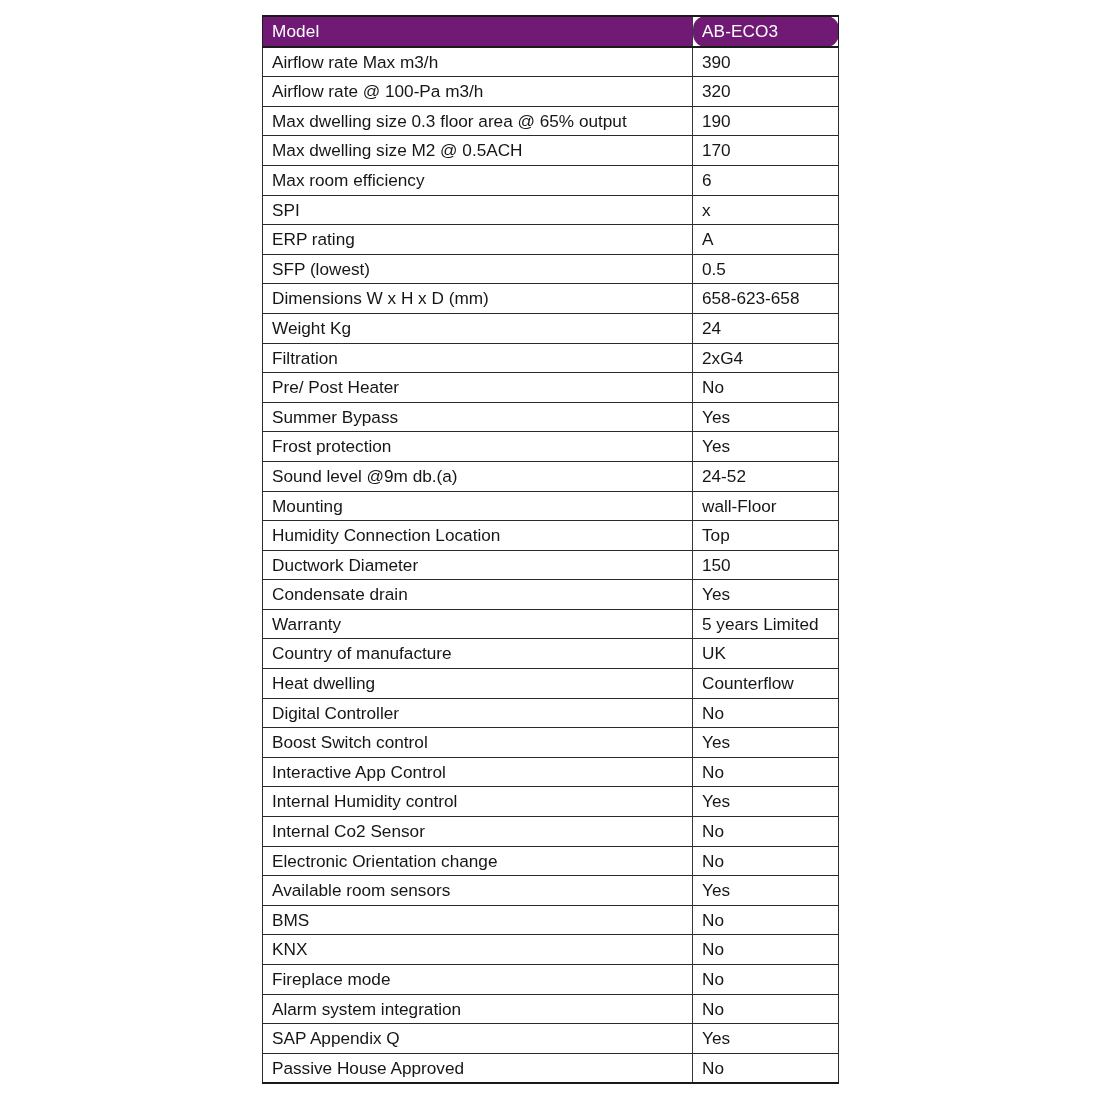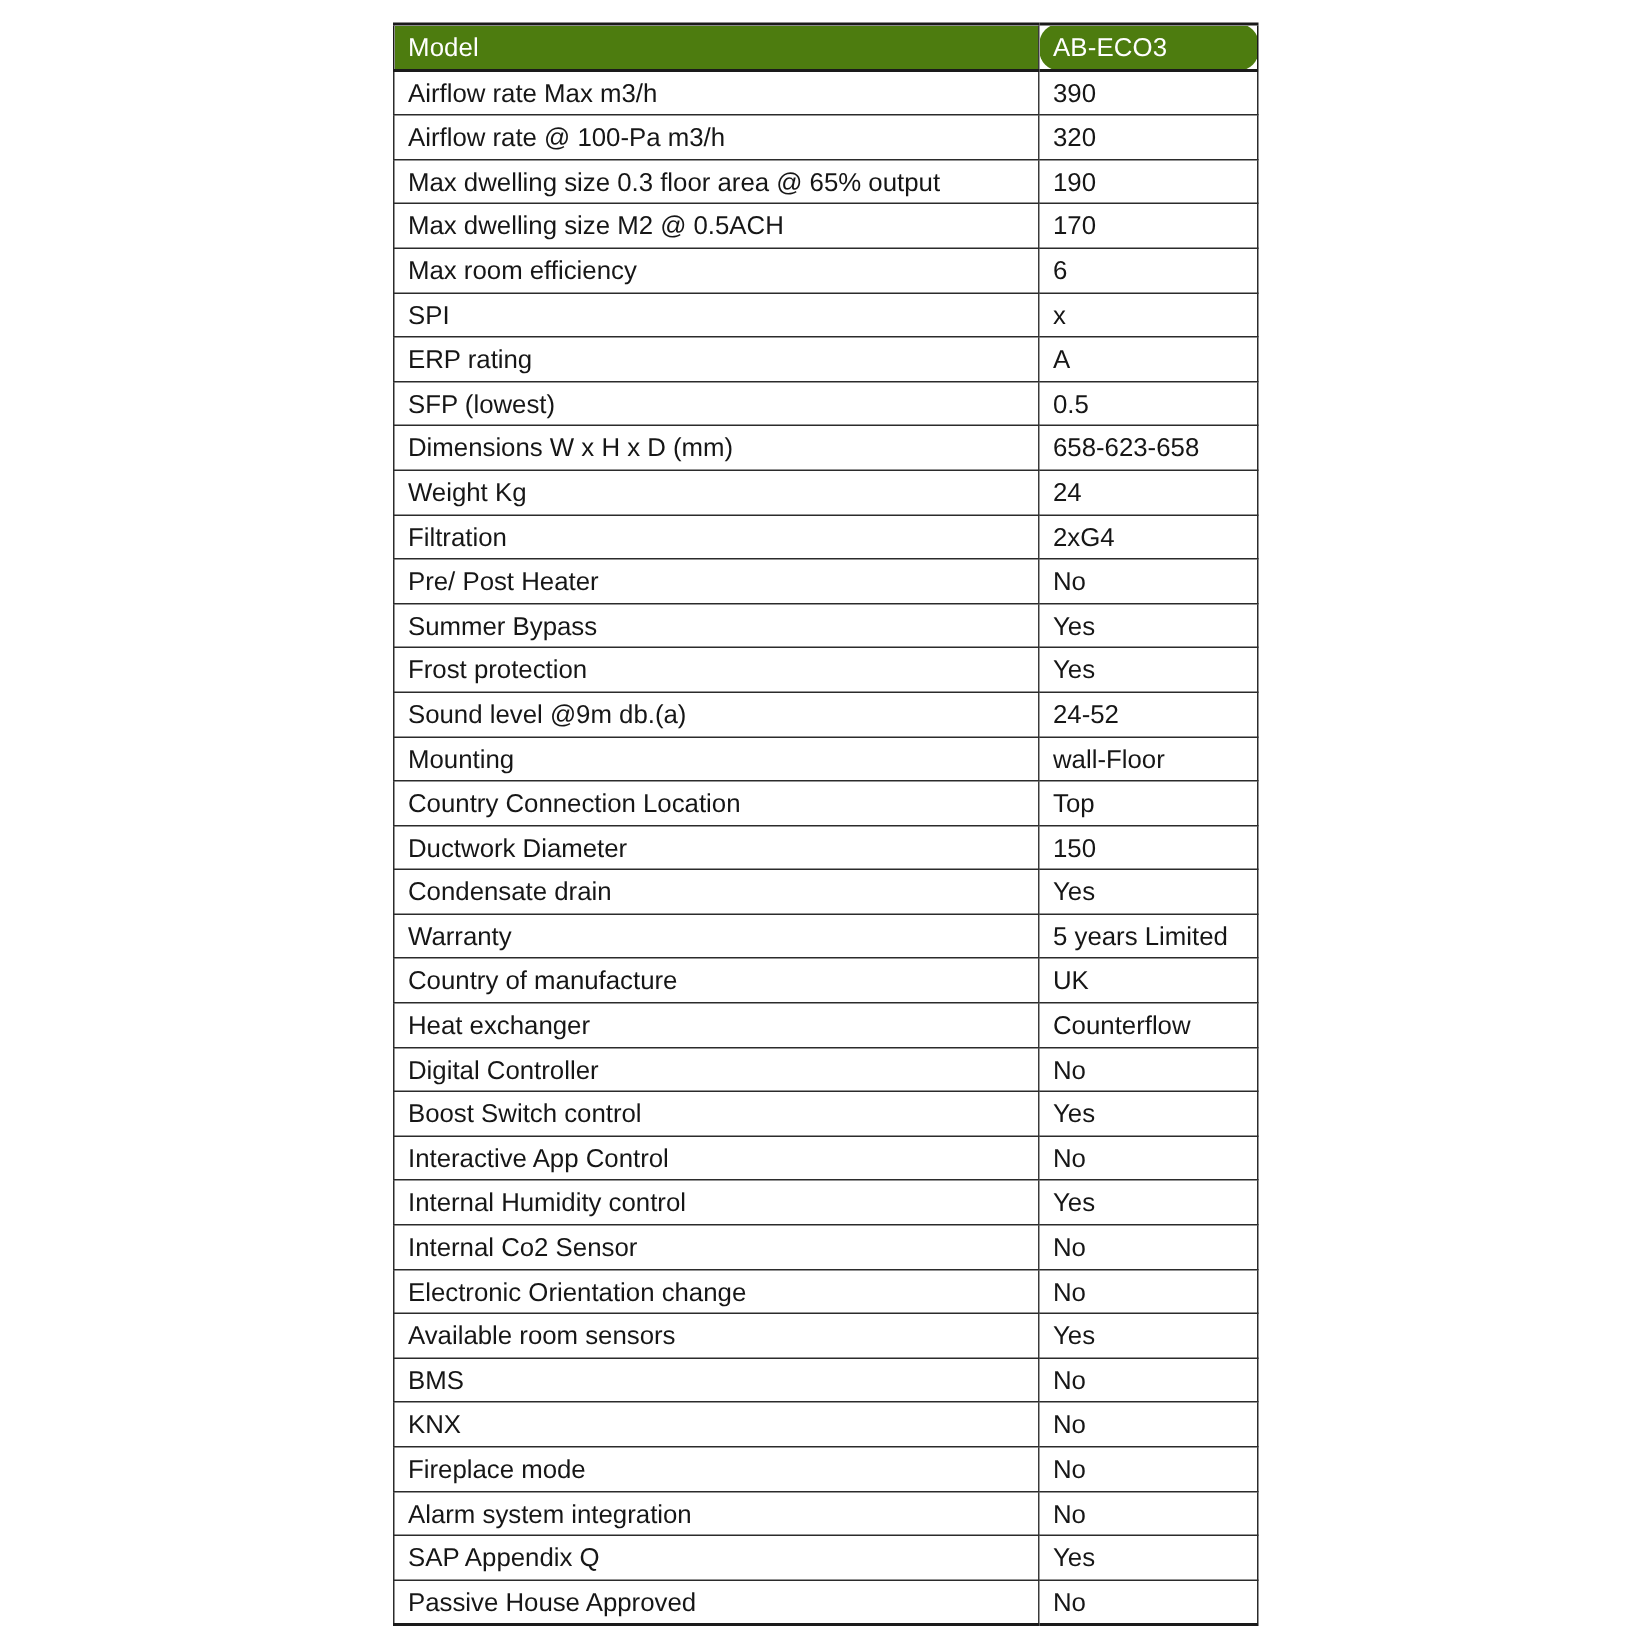--- a/index.html
+++ b/index.html
@@ -37,21 +37,21 @@
     font-size: 17.2px;
     line-height: 28.6px;
     font-weight: normal;
     text-align: left;
     vertical-align: middle;
     white-space: nowrap;
     overflow: hidden;
   }
 
   table.spec-table thead th {
-    background: #4d7c0f;
+    background: #701a75;
     color: #ffffff;
     border-top: 2px solid #1a1a1a;
     border-bottom: 2px solid #1a1a1a;
     letter-spacing: 0.1px;
   }
 
   table.spec-table thead th.hdr-label {
     border-left: 1.5px solid #1a1a1a;
     border-right: 1.5px solid #3a3a3a;
   }
@@ -152,41 +152,41 @@
         </tr>
         <tr>
           <td class="cell-label">Sound level @9m db.(a)</td>
           <td class="cell-value">24-52</td>
         </tr>
         <tr>
           <td class="cell-label">Mounting</td>
           <td class="cell-value">wall-Floor</td>
         </tr>
         <tr>
-          <td class="cell-label">Country Connection Location</td>
+          <td class="cell-label">Humidity Connection Location</td>
           <td class="cell-value">Top</td>
         </tr>
         <tr>
           <td class="cell-label">Ductwork Diameter</td>
           <td class="cell-value">150</td>
         </tr>
         <tr>
           <td class="cell-label">Condensate drain</td>
           <td class="cell-value">Yes</td>
         </tr>
         <tr>
           <td class="cell-label">Warranty</td>
           <td class="cell-value">5 years Limited</td>
         </tr>
         <tr>
           <td class="cell-label">Country of manufacture</td>
           <td class="cell-value">UK</td>
         </tr>
         <tr>
-          <td class="cell-label">Heat exchanger</td>
+          <td class="cell-label">Heat dwelling</td>
           <td class="cell-value">Counterflow</td>
         </tr>
         <tr>
           <td class="cell-label">Digital Controller</td>
           <td class="cell-value">No</td>
         </tr>
         <tr>
           <td class="cell-label">Boost Switch control</td>
           <td class="cell-value">Yes</td>
         </tr>

